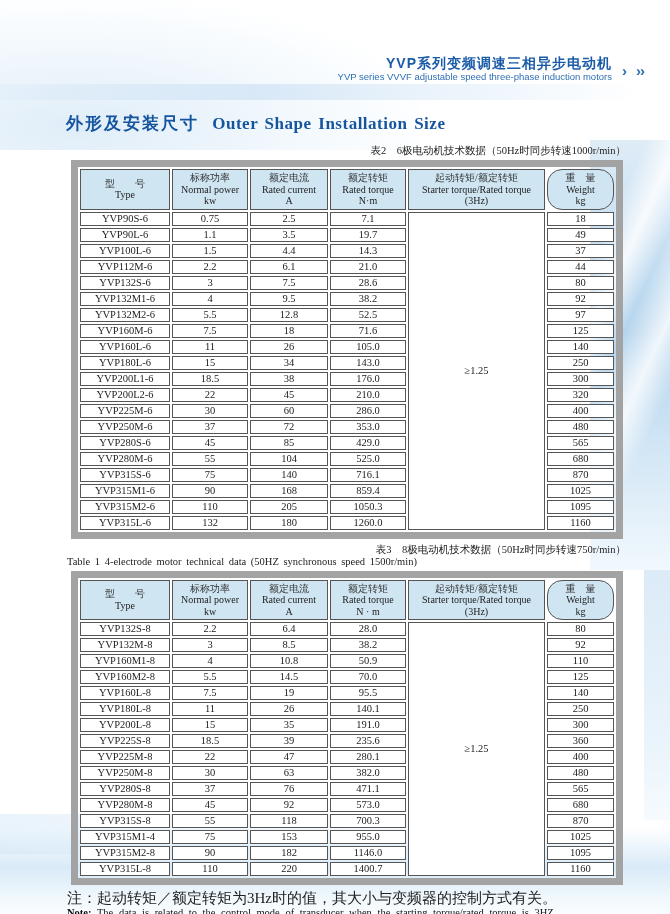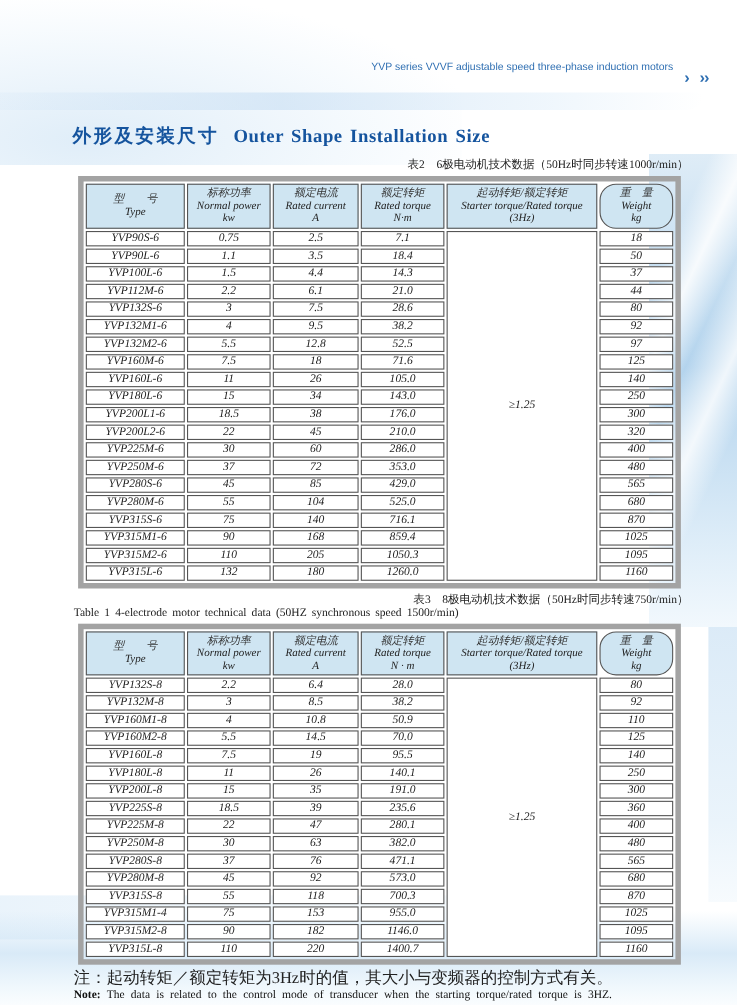--- a/index.html
+++ b/index.html
@@ -36,21 +36,21 @@
   .main{position:absolute;top:112px;left:66px;width:560px;z-index:2;}
   .sec-title{margin:0 0 9px 0;font-size:17px;line-height:24px;color:#15549e;font-weight:bold;}
   .sec-title .t-zh{letter-spacing:2px;margin-right:9px;}
   .sec-title .t-en{letter-spacing:.5px;word-spacing:2px;}
 
   .cap{margin:0 0 3px 1px;}
   .cap-zh{font-size:10.5px;line-height:12px;color:#222;text-align:right;}
   .cap-en{font-size:10.5px;line-height:12px;color:#222;word-spacing:2px;}
 
   table.spec{table-layout:fixed;width:522px;border-collapse:separate;border-spacing:2px;
-    border:5px solid #a3a3a3;margin:1px 0 5px 5px;font-style:italic;}
+    border:7px solid #a3a3a3;margin:1px 0 5px 5px;}
   table.spec th:nth-child(1){width:86px;}
   table.spec th:nth-child(2){width:72px;}
   table.spec th:nth-child(3){width:74px;}
   table.spec th:nth-child(4){width:72px;}
   table.spec th:nth-child(5){width:133px;}
   table.spec th:nth-child(6){width:63px;border-radius:15px;}
   table.spec th{background:#cfe5f2;border:1px solid #555;font-weight:normal;
     padding:2px 1px;vertical-align:middle;}
   table.spec .h-zh{font-size:10px;line-height:11.5px;color:#333;}
   table.spec .h-en{font-size:10px;line-height:11.5px;color:#222;}
@@ -69,20 +69,21 @@
 
 <div class="bg-topleft"></div>
 <div class="bg-headband"></div>
 <div class="bg-sky"></div>
 <div class="bg-skystrip"></div>
 <div class="bg-bottom2"></div>
 <div class="bg-bottom"></div>
 
 <div class="runhead">
   <div class="runhead-text">
+    <div class="runhead-zh">YVP系列变频调速三相异步电动机</div>
     <div class="runhead-en">YVP series VVVF adjustable speed three-phase induction motors</div>
   </div>
   <div class="chev">›</div>
   <div class="chev">››</div>
 </div>
 
 <div class="main">
 
   <h1 class="sec-title">
     <span class="t-zh">外形及安装尺寸</span>
@@ -133,22 +134,22 @@
             <td>0.75</td>
             <td>2.5</td>
             <td>7.1</td>
             <td rowspan="20" class="c-merged">≥1.25</td>
             <td>18</td>
           </tr>
           <tr>
             <td>YVP90L-6</td>
             <td>1.1</td>
             <td>3.5</td>
-            <td>18.4</td>
-            <td>50</td>
+            <td>19.7</td>
+            <td>49</td>
           </tr>
           <tr>
             <td>YVP100L-6</td>
             <td>1.5</td>
             <td>4.4</td>
             <td>14.3</td>
             <td>37</td>
           </tr>
           <tr>
             <td>YVP112M-6</td>

